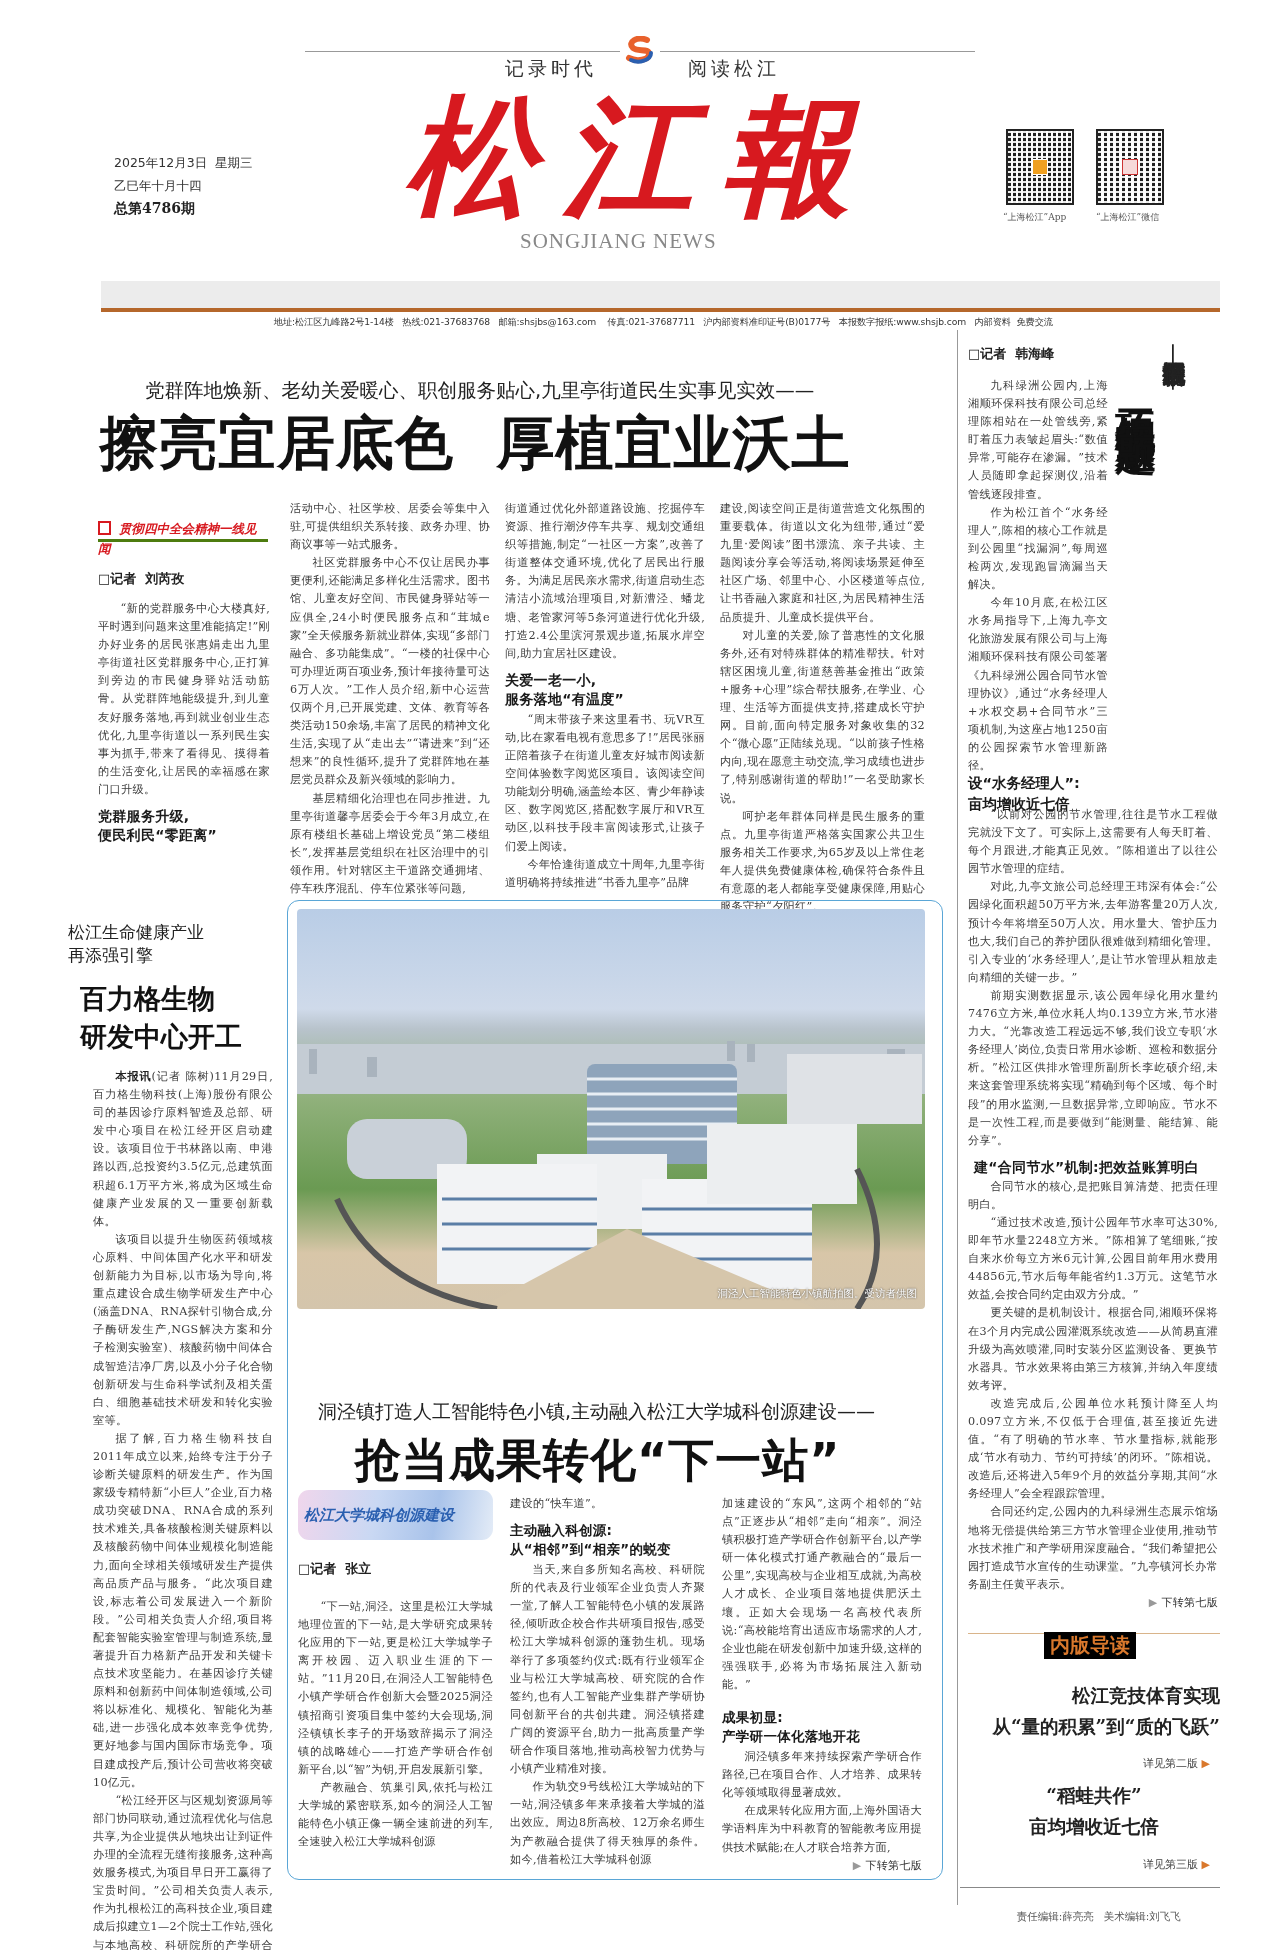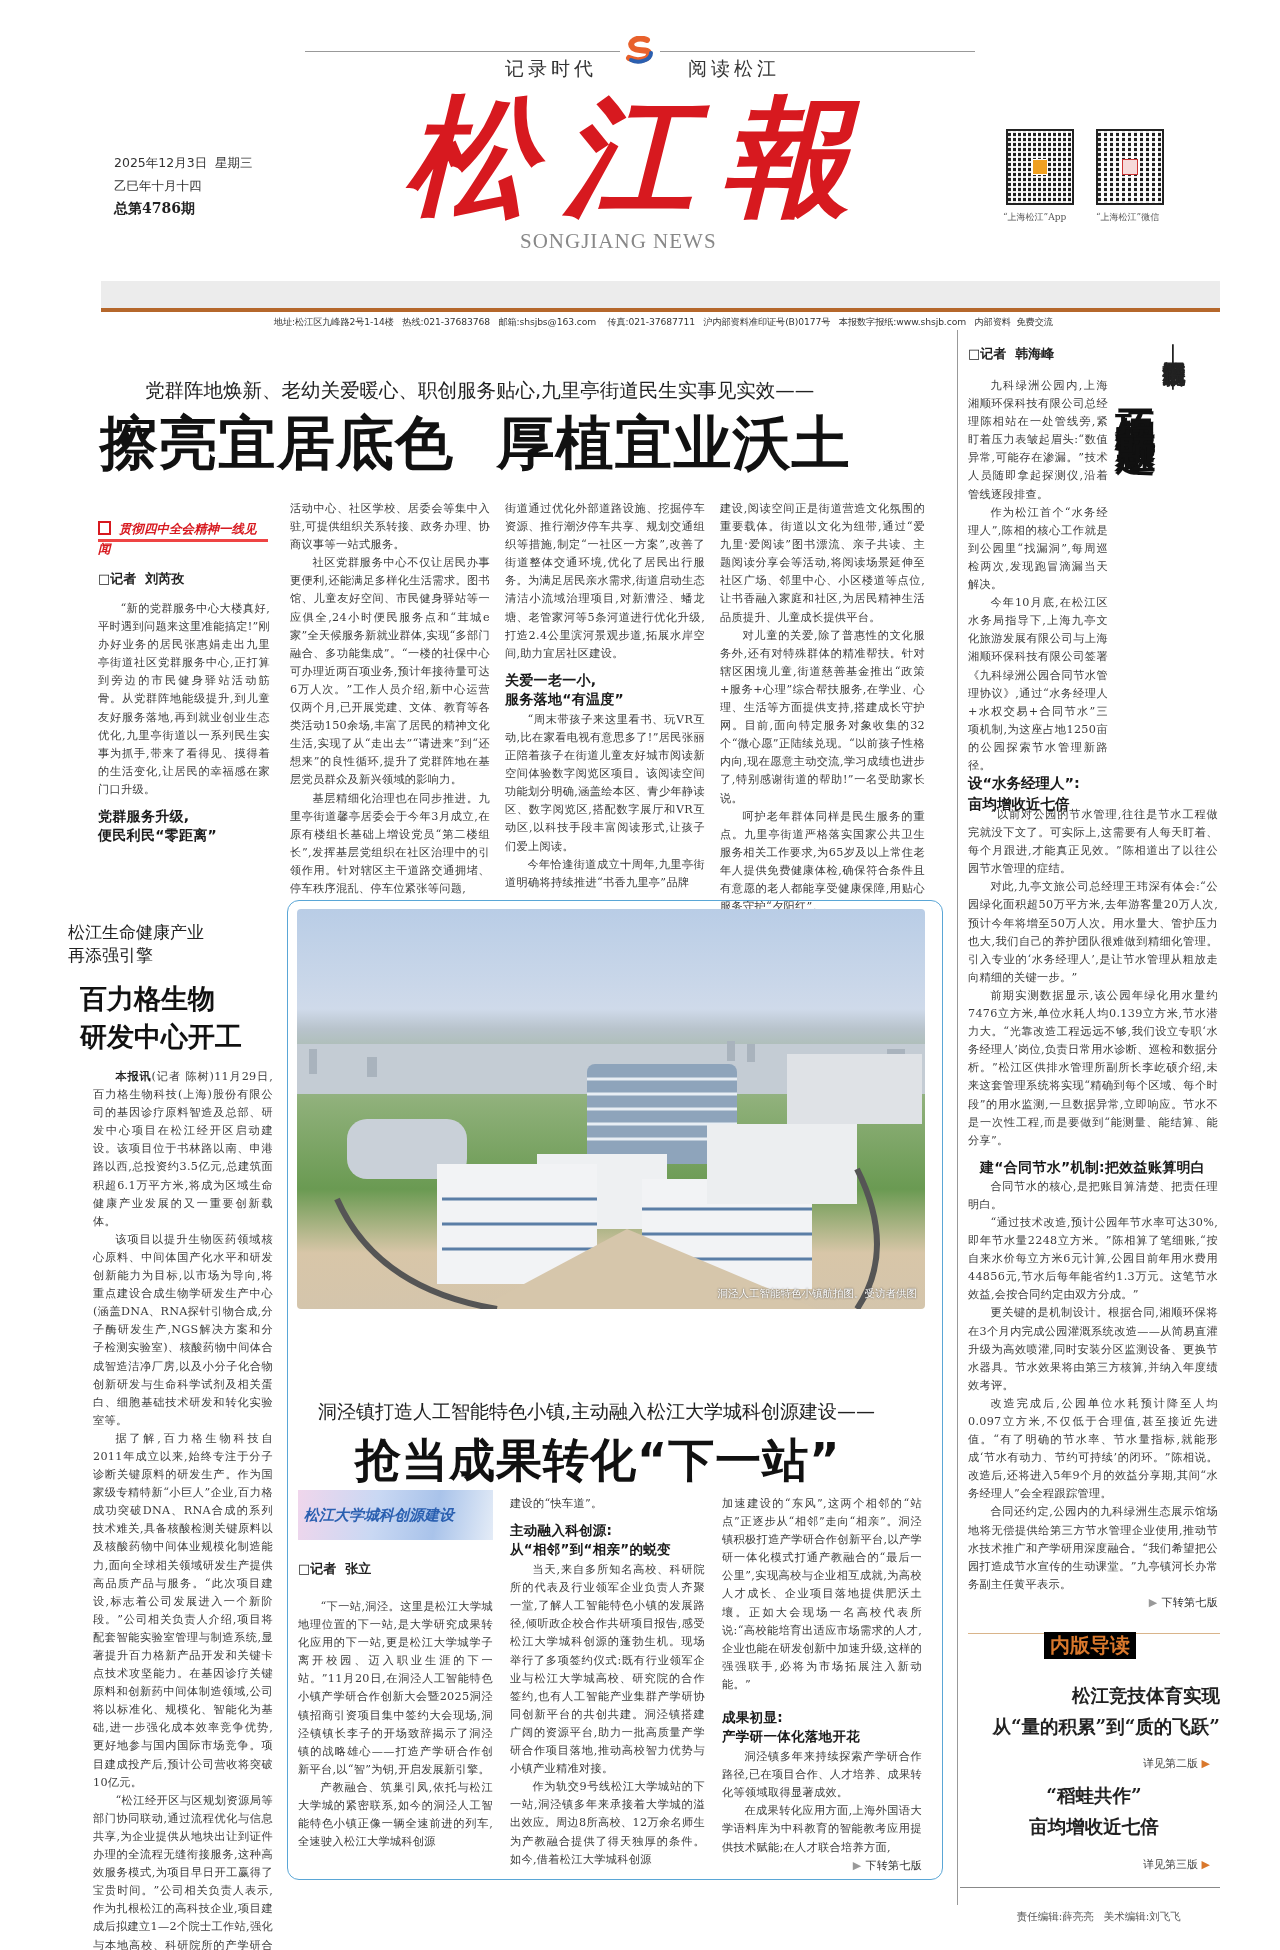--- a/index.html
+++ b/index.html
@@ -47,21 +47,21 @@
 <div class="abs" style="left:1096px;top:211px;font-size:9px;color:#555">“上海松江”微信</div>
 
 <div class="abs sans" style="left:101px;top:281px;width:1119px;height:27px;background:#ececec;font-size:9.2px;color:#333;line-height:27px;text-align:center;white-space:pre;letter-spacing:-0.1px">
   <span>地址:松江区九峰路2号1-14楼   热线:021-37683768   邮箱:shsjbs@163.com    传真:021-37687711   沪内部资料准印证号(B)0177号   本报数字报纸:www.shsjb.com   内部资料  免费交流</span>
 </div>
 <div class="abs" style="left:101px;top:308px;width:1119px;height:4px;background:#b5672b"></div>
 
 <div class="abs sans" style="left:145px;top:377px;font-size:19.5px;color:#222;white-space:nowrap">党群阵地焕新、老幼关爱暖心、职创服务贴心,九里亭街道民生实事见实效——</div>
 <div class="abs sans" style="left:100px;top:408px;font-size:58px;font-weight:bold;color:#111;white-space:pre;letter-spacing:1px;line-height:70px">擦亮宜居底色  厚植宜业沃土</div>
 
-<div class="abs sans" style="left:98px;top:518px;width:170px;height:24px;border-bottom:3px solid #ef4444">
+<div class="abs sans" style="left:98px;top:518px;width:170px;height:24px;border-bottom:3px solid #4d7c0f">
   <span style="display:inline-block;width:13px;height:14px;border:2px solid #d7191f;margin-right:3px;vertical-align:-2px"></span>
   <span style="font-size:12.5px;font-weight:bold;font-style:italic;color:#d7191f">贯彻四中全会精神一线见闻</span>
 </div>
 
 <div class="abs byline" style="left:98px;top:570px;white-space:pre">□记者  刘芮孜</div>
 
 <div class="abs body-text" style="left:98px;top:600px;width:172px">
   <p>“新的党群服务中心大楼真好,平时遇到问题来这里准能搞定!”刚办好业务的居民张惠娟走出九里亭街道社区党群服务中心,正打算到旁边的市民健身驿站活动筋骨。从党群阵地能级提升,到儿童友好服务落地,再到就业创业生态优化,九里亭街道以一系列民生实事为抓手,带来了看得见、摸得着的生活变化,让居民的幸福感在家门口升级。</p>
   <div class="sub-h" style="white-space:pre-line;font-size:14px;line-height:19px">党群服务升级,
 便民利民“零距离”</div>
@@ -95,21 +95,21 @@
 </div>
 <div class="abs sans" style="left:1160px;top:343px;width:28px;writing-mode:vertical-rl;font-size:24px;line-height:28px;color:#222">九科绿洲探索公园节水新路径——</div>
 <div class="abs" style="left:1120px;top:378px;width:44px;writing-mode:vertical-rl;font-size:40px;font-weight:bold;color:#111;letter-spacing:3px;font-family:'DejaVu Serif',serif">三项机制破解节水难题</div>
 
 <div class="abs sub-h" style="left:968px;top:765px;width:250px;white-space:pre-line;font-size:14.5px;line-height:21px">设“水务经理人”:
 亩均增收近七倍</div>
 <div class="abs body-text" style="left:968px;top:806px;width:250px">
   <p>“以前对公园的节水管理,往往是节水工程做完就没下文了。可实际上,这需要有人每天盯着、每个月跟进,才能真正见效。”陈相道出了以往公园节水管理的症结。</p>
   <p>对此,九亭文旅公司总经理王玮深有体会:“公园绿化面积超50万平方米,去年游客量20万人次,预计今年将增至50万人次。用水量大、管护压力也大,我们自己的养护团队很难做到精细化管理。引入专业的‘水务经理人’,是让节水管理从粗放走向精细的关键一步。”</p>
   <p>前期实测数据显示,该公园年绿化用水量约7476立方米,单位水耗人均0.139立方米,节水潜力大。“光靠改造工程远远不够,我们设立专职‘水务经理人’岗位,负责日常用水诊断、巡检和数据分析。”松江区供排水管理所副所长李屹硕介绍,未来这套管理系统将实现“精确到每个区域、每个时段”的用水监测,一旦数据异常,立即响应。节水不是一次性工程,而是要做到“能测量、能结算、能分享”。</p>
-  <div class="sub-h" style="font-size:14px;margin:6px 12px 0">建“合同节水”机制:把效益账算明白</div>
+  <div class="sub-h" style="font-size:14px;margin:6px 6px 0">建“合同节水”机制:把效益账算明白</div>
   <p>合同节水的核心,是把账目算清楚、把责任理明白。</p>
   <p>“通过技术改造,预计公园年节水率可达30%,即年节水量2248立方米。”陈相算了笔细账,“按自来水价每立方米6元计算,公园目前年用水费用44856元,节水后每年能省约1.3万元。这笔节水效益,会按合同约定由双方分成。”</p>
   <p>更关键的是机制设计。根据合同,湘顺环保将在3个月内完成公园灌溉系统改造——从简易直灌升级为高效喷灌,同时安装分区监测设备、更换节水器具。节水效果将由第三方核算,并纳入年度绩效考评。</p>
   <p>改造完成后,公园单位水耗预计降至人均0.097立方米,不仅低于合理值,甚至接近先进值。“有了明确的节水率、节水量指标,就能形成‘节水有动力、节约可持续’的闭环。”陈相说。改造后,还将进入5年9个月的效益分享期,其间“水务经理人”会全程跟踪管理。</p>
   <p>合同还约定,公园内的九科绿洲生态展示馆场地将无偿提供给第三方节水管理企业使用,推动节水技术推广和产学研用深度融合。“我们希望把公园打造成节水宣传的生动课堂。”九亭镇河长办常务副主任黄平表示。</p>
   <div class="cont"><span class="tri">▶</span><span>下转第七版</span></div>
 </div>
 
 <div class="abs" style="left:968px;top:1620px;width:252px;height:270px">
   <div style="position:absolute;left:0;top:13px;width:252px;height:1px;background:#d9b48a"></div>
@@ -172,21 +172,21 @@
     <polygon points="180,400 330,320 520,400" fill="#d6c6ab"></polygon>
     <path d="M40 290 Q80 380 200 400" stroke="#555" stroke-width="6" fill="none"></path>
     <path d="M560 260 Q600 340 560 400" stroke="#555" stroke-width="6" fill="none"></path>
   </svg>
   <div class="sans" style="position:absolute;right:8px;bottom:8px;font-size:10.5px;color:#fff;text-shadow:0 0 2px #333">洞泾人工智能特色小镇航拍图。受访者供图</div>
 </div>
 
 <div class="abs sans" style="left:318px;top:1399px;font-size:19px;color:#222;white-space:nowrap">洞泾镇打造人工智能特色小镇,主动融入松江大学城科创源建设——</div>
 <div class="abs sans" style="left:355px;top:1430px;font-size:46px;font-weight:bold;color:#111;white-space:nowrap;letter-spacing:1px">抢当成果转化“下一站”</div>
 
-<div class="abs" style="left:298px;top:1490px;width:195px;height:50px;border-radius:0;background:linear-gradient(100deg,#f0d6ec 0%,#c9d8f3 40%,#a9c3ea 70%,#e4ecf7 100%);display:flex;align-items:center;padding-left:6px">
+<div class="abs" style="left:298px;top:1490px;width:195px;height:50px;border-radius:11px;background:linear-gradient(100deg,#f0d6ec 0%,#c9d8f3 40%,#a9c3ea 70%,#e4ecf7 100%);display:flex;align-items:center;padding-left:6px">
   <span class="sans" style="font-size:15px;font-weight:bold;font-style:italic;color:#2a5fb0">松江大学城科创源建设</span>
 </div>
 <div class="abs byline" style="left:298px;top:1560px;white-space:pre">□记者  张立</div>
 
 <div class="abs body-text" style="left:298px;top:1598px;width:195px">
   <p>“下一站,洞泾。这里是松江大学城地理位置的下一站,是大学研究成果转化应用的下一站,更是松江大学城学子离开校园、迈入职业生涯的下一站。”11月20日,在洞泾人工智能特色小镇产学研合作创新大会暨2025洞泾镇招商引资项目集中签约大会现场,洞泾镇镇长李子的开场致辞揭示了洞泾镇的战略雄心——打造产学研合作创新平台,以“智”为钥,开启发展新引擎。</p>
   <p>产教融合、筑巢引凤,依托与松江大学城的紧密联系,如今的洞泾人工智能特色小镇正像一辆全速前进的列车,全速驶入松江大学城科创源</p>
 </div>
 <div class="abs body-text" style="left:510px;top:1495px;width:195px">
   <p style="text-indent:0">建设的“快车道”。</p>

